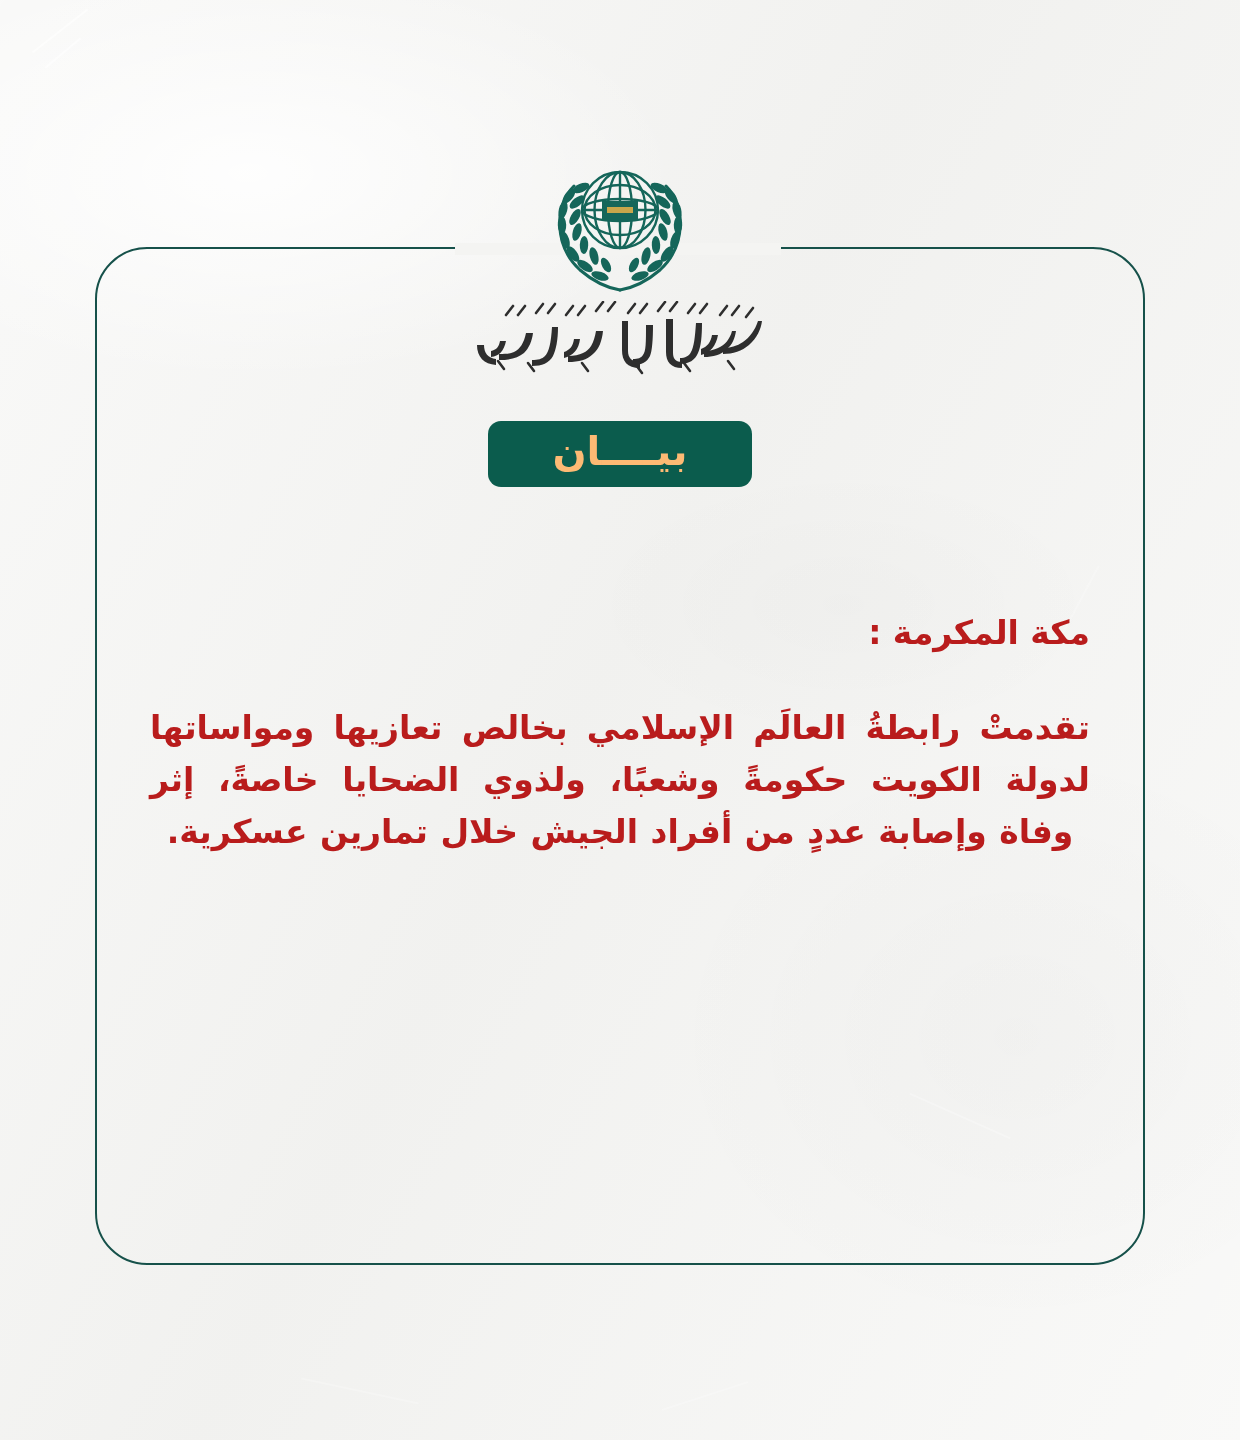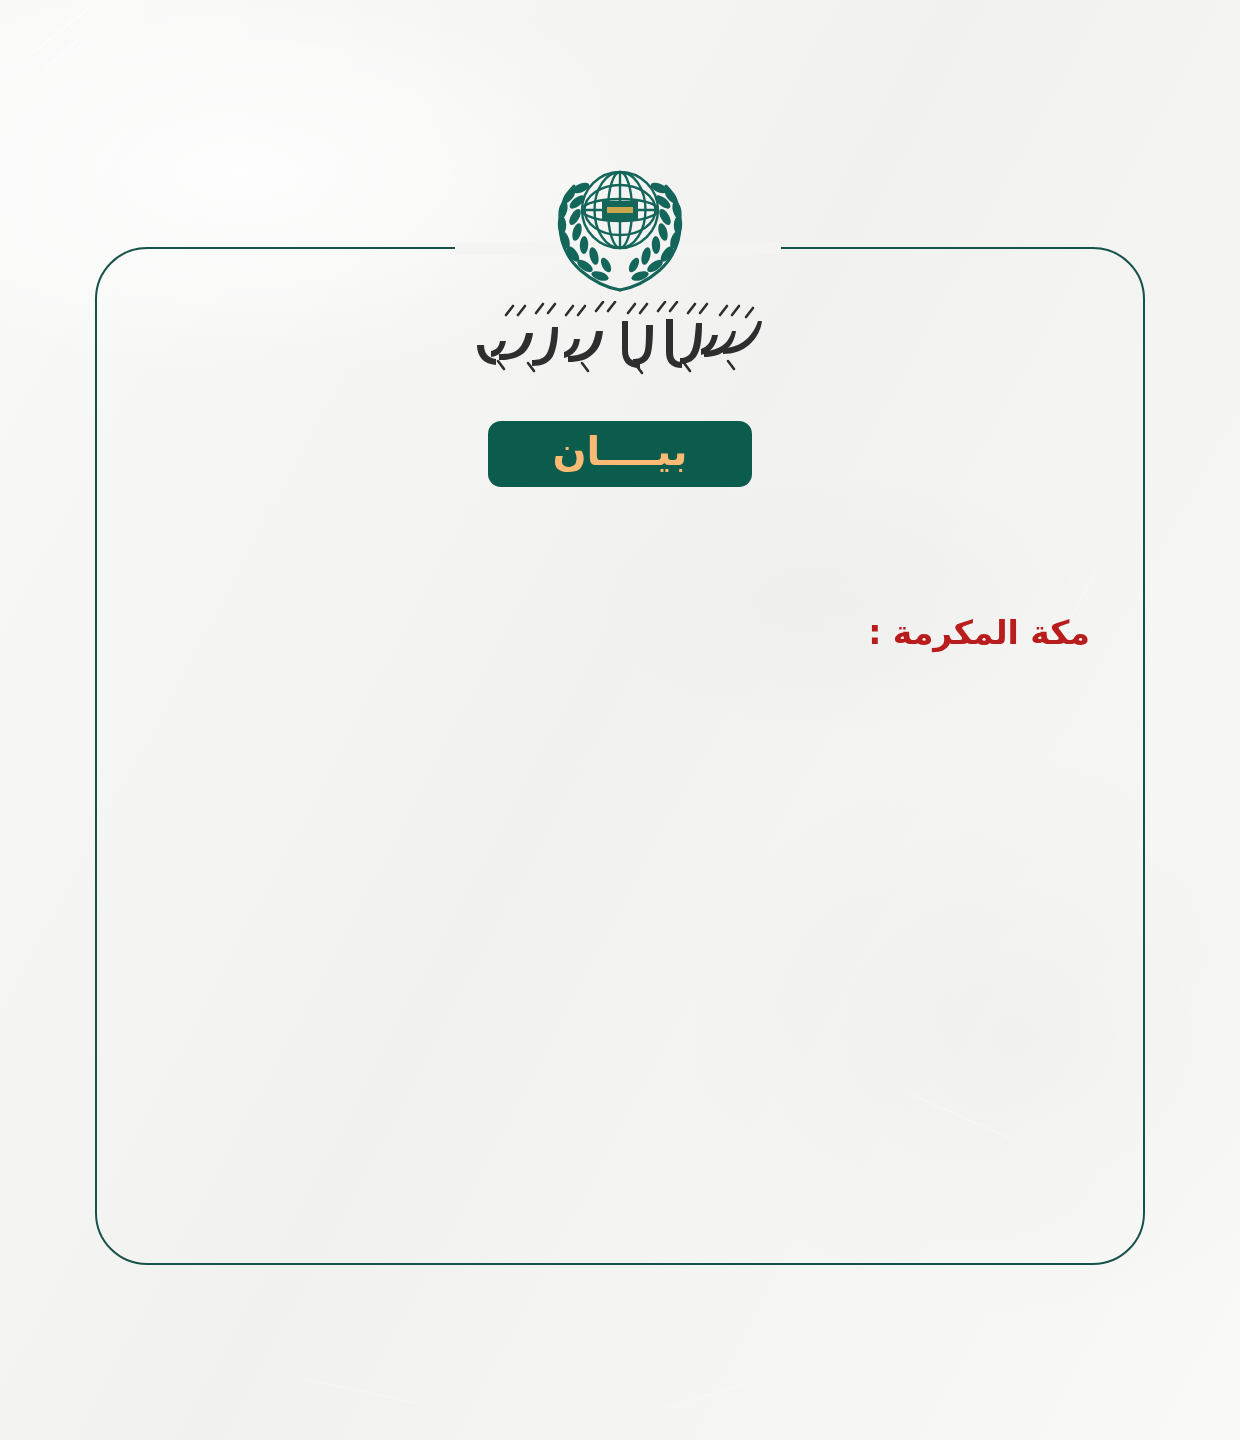--- a/index.html
+++ b/index.html
@@ -287,16 +287,17 @@
         </svg>
       </span>
     </div>
 
     <div class="badge-row">
       <span class="badge">بيــــان</span>
     </div>
 
     <div class="body-block">
       <p class="dateline">مكة المكرمة :</p>
+      <p class="para">تقدمتْ رابطةُ العالَم الإسلامي بخالص تعازيها ومواساتها لدولة الكويت حكومةً وشعبًا، ولذوي الضحايا خاصةً، إثر وفاة وإصابة عددٍ من أفراد الجيش خلال تمارين عسكرية.</p>
     </div>
 
   </div>
 </div>
 
 </body></html>

